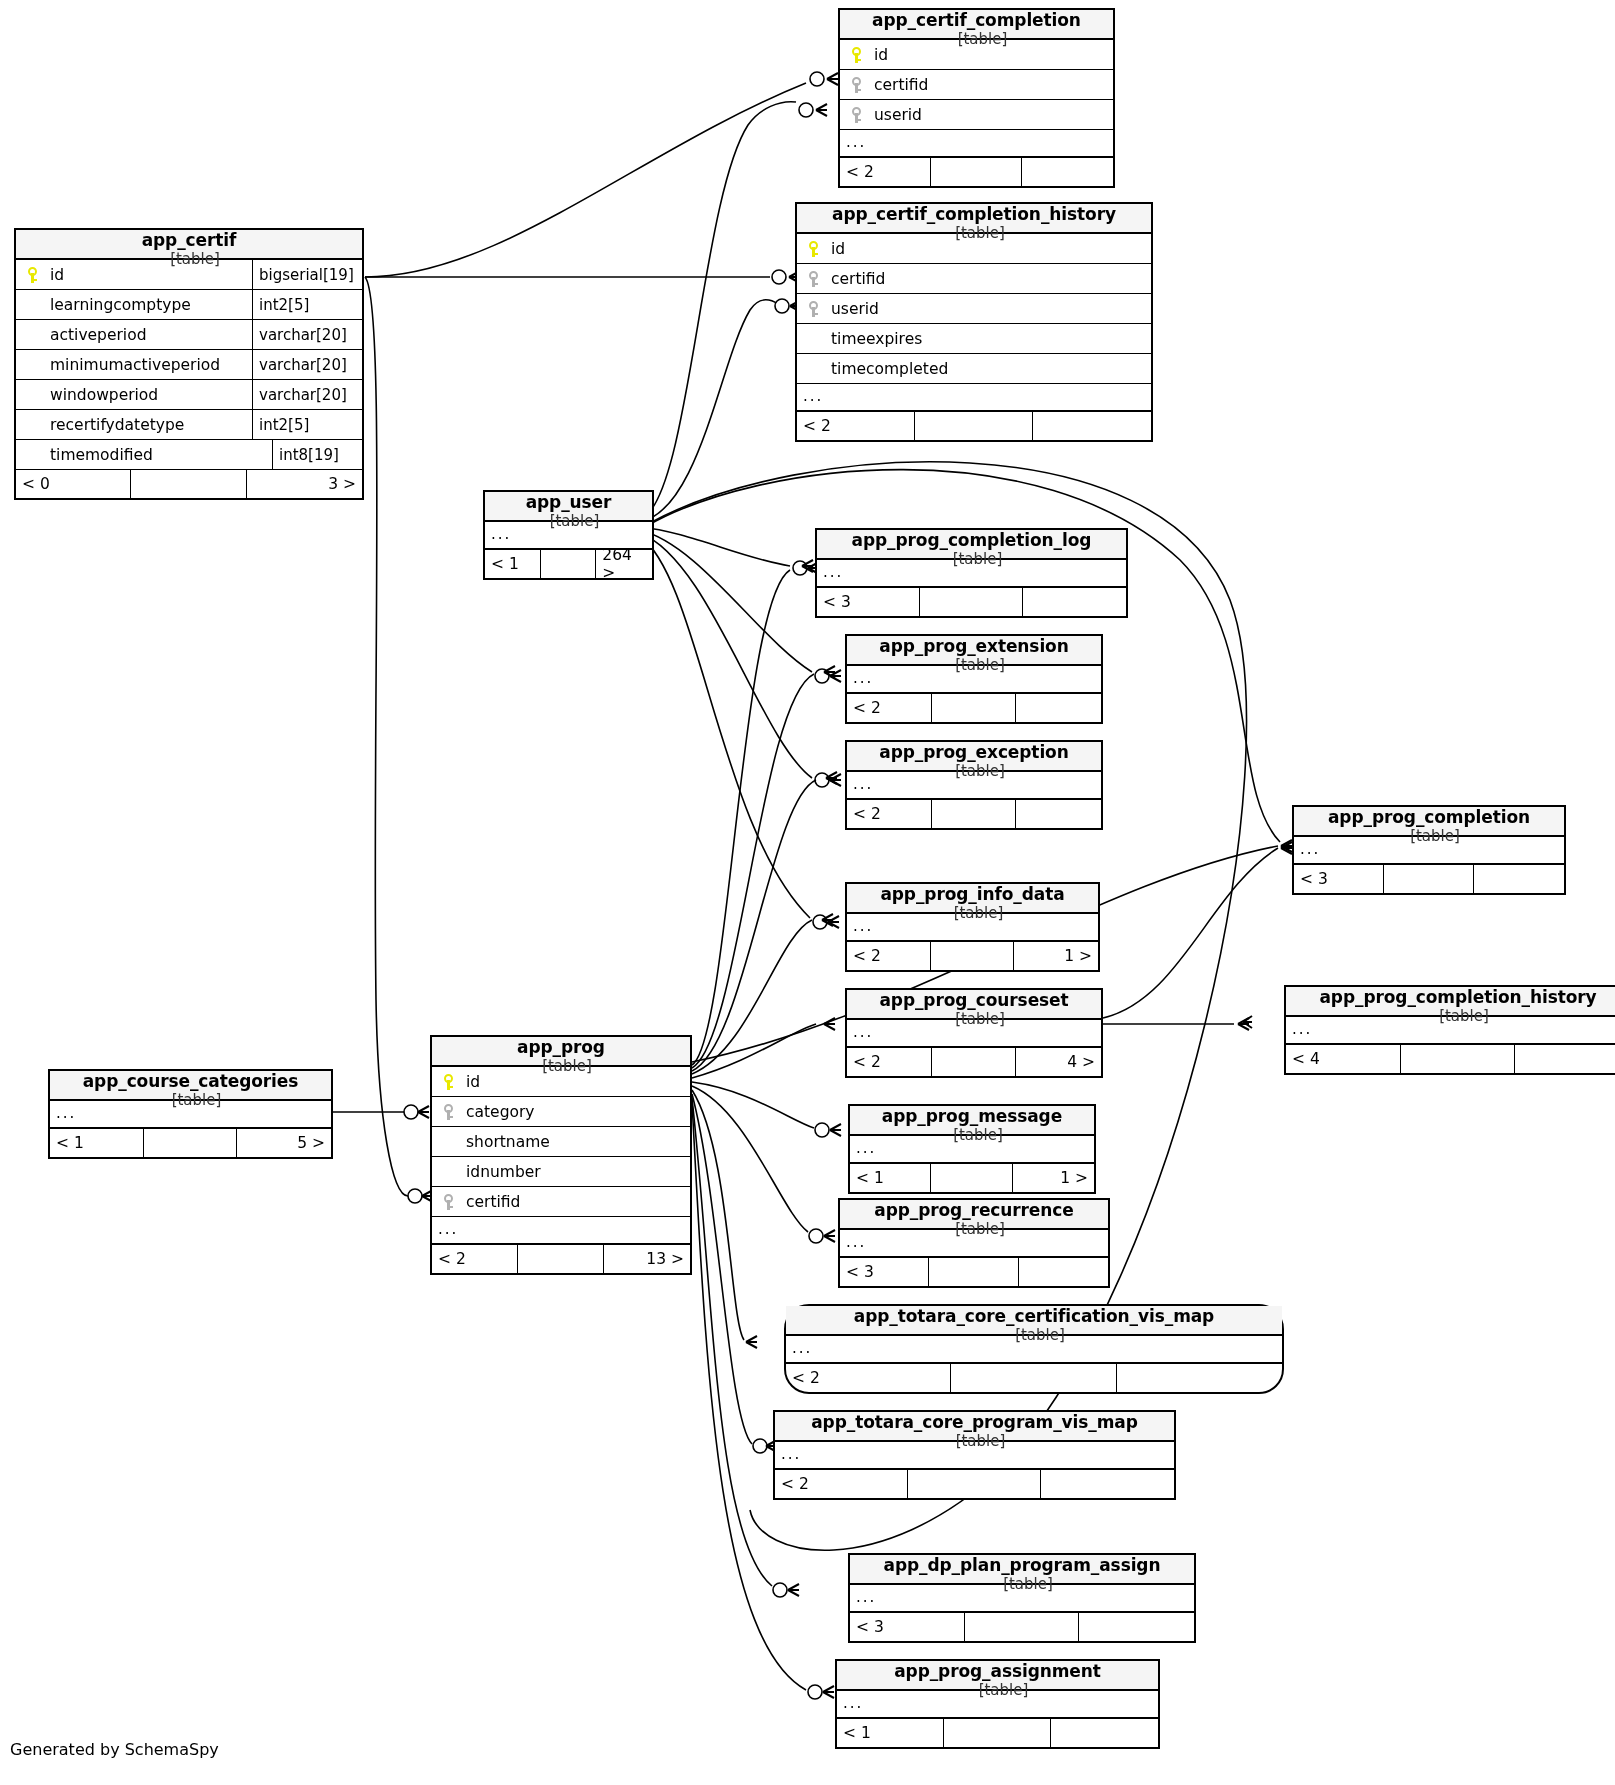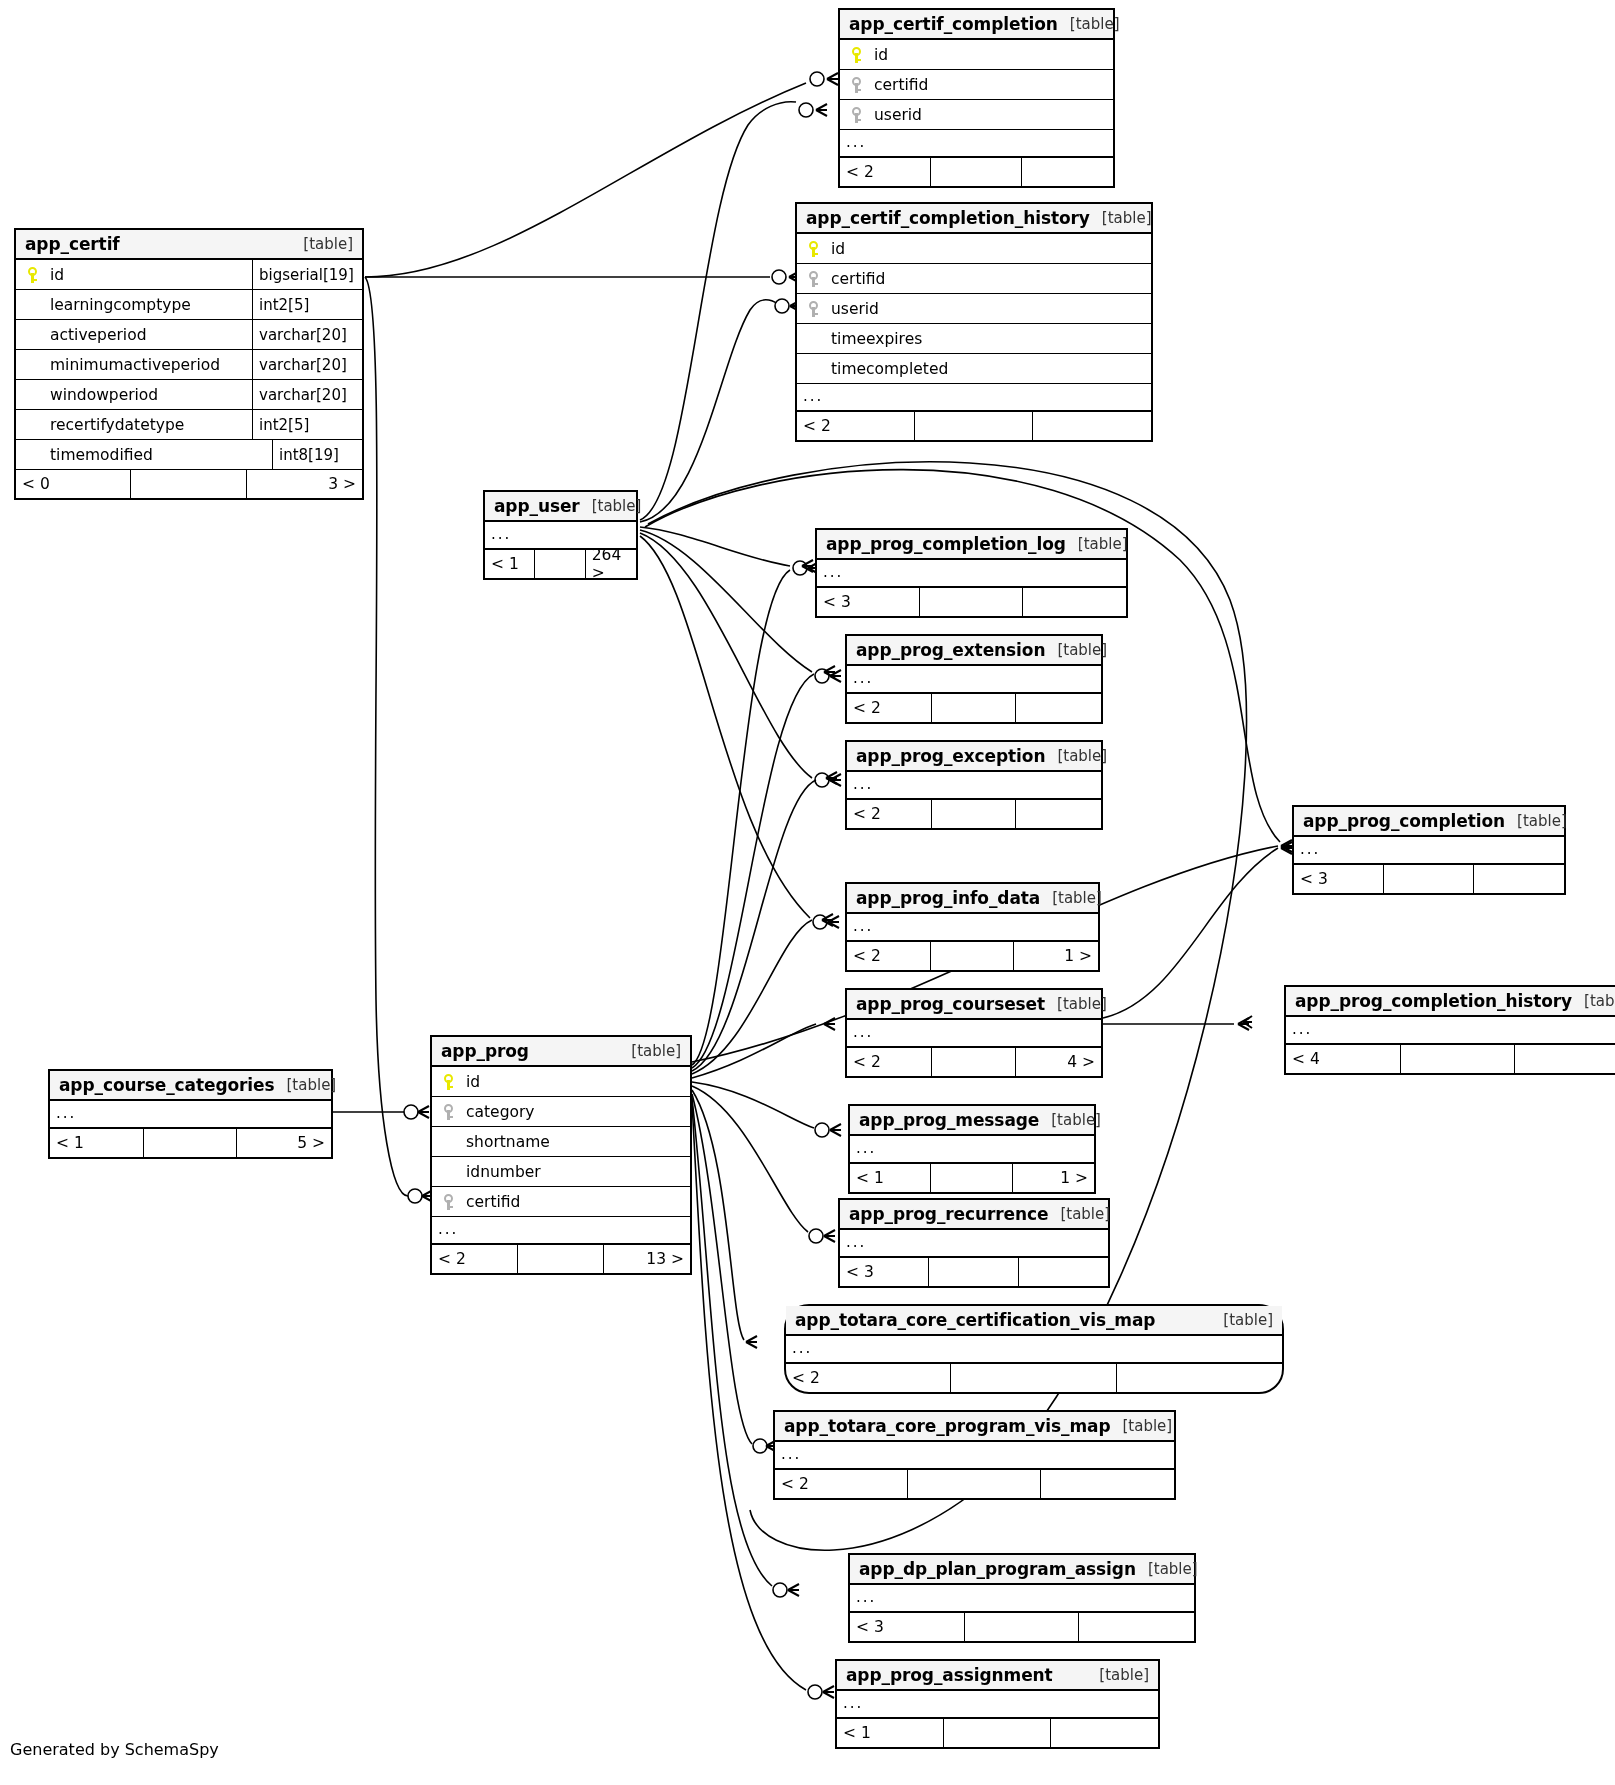--- a/index.html
+++ b/index.html
@@ -2,21 +2,21 @@
 <html><head>
 <meta charset="utf-8">
 <style>
   html,body{margin:0;padding:0;background:#ffffff;}
   body{width:1615px;height:1785px;position:relative;font-family:"DejaVu Sans","Liberation Sans",sans-serif;}
   #canvas{position:relative;width:1615px;height:1785px;overflow:hidden;}
   svg.edges{position:absolute;left:0;top:0;width:1615px;height:1785px;pointer-events:none;}
 
   .table-node{position:absolute;background:#ffffff;border:2px solid #000000;box-sizing:border-box;z-index:5;}
   .tbl-head{display:flex;align-items:center;justify-content:space-between;
-    background:#f5f5f5;border-bottom:2px solid #000000;height:30px;padding:0 9px;box-sizing:border-box;}
+    background:#f5f5f5;border-bottom:2px solid #000000;height:30px;padding:0 9px;box-sizing:border-box;flex-direction:column;}
   .tbl-name{font-weight:bold;font-size:17px;color:#000;white-space:nowrap;letter-spacing:-0.1px;}
   .tbl-tag{font-size:15px;color:#333;white-space:nowrap;padding-left:12px;}
 
   .col-row{display:flex;align-items:center;height:30px;border-bottom:1px solid #000000;box-sizing:border-box;}
   .col-row:last-of-type{border-bottom:1px solid #000;}
   .col-left{display:flex;align-items:center;flex:1 1 auto;min-width:0;padding-left:6px;box-sizing:border-box;}
   .col-type{border-left:1px solid #000;padding-left:6px;font-size:15px;color:#000;box-sizing:border-box;
     height:100%;display:flex;align-items:center;white-space:nowrap;}
   .col-name{font-size:15.5px;color:#000;white-space:nowrap;}
   .keycell{width:22px;min-width:22px;display:flex;align-items:center;justify-content:center;}
@@ -322,21 +322,21 @@
       </div>
       <div class="ellipsis-row">
         <span>...</span>
       </div>
       <div class="foot-row">
         <span class="foot-cell l">&lt; 2</span>
         <span class="foot-cell l"></span>
         <span class="foot-cell"></span>
       </div>
     </div>
-    <div class="table-node" style="left: 483px; top: 490px; width: 155px;">
+    <div class="table-node" style="left: 483px; top: 490px; width: 171px;">
       <div class="tbl-head">
         <span class="tbl-name">app_user</span>
         <span class="tbl-tag">[table]</span>
       </div>
       <div class="ellipsis-row">
         <span>...</span>
       </div>
       <div class="foot-row">
         <span class="foot-cell l">&lt; 1</span>
         <span class="foot-cell l"></span>

